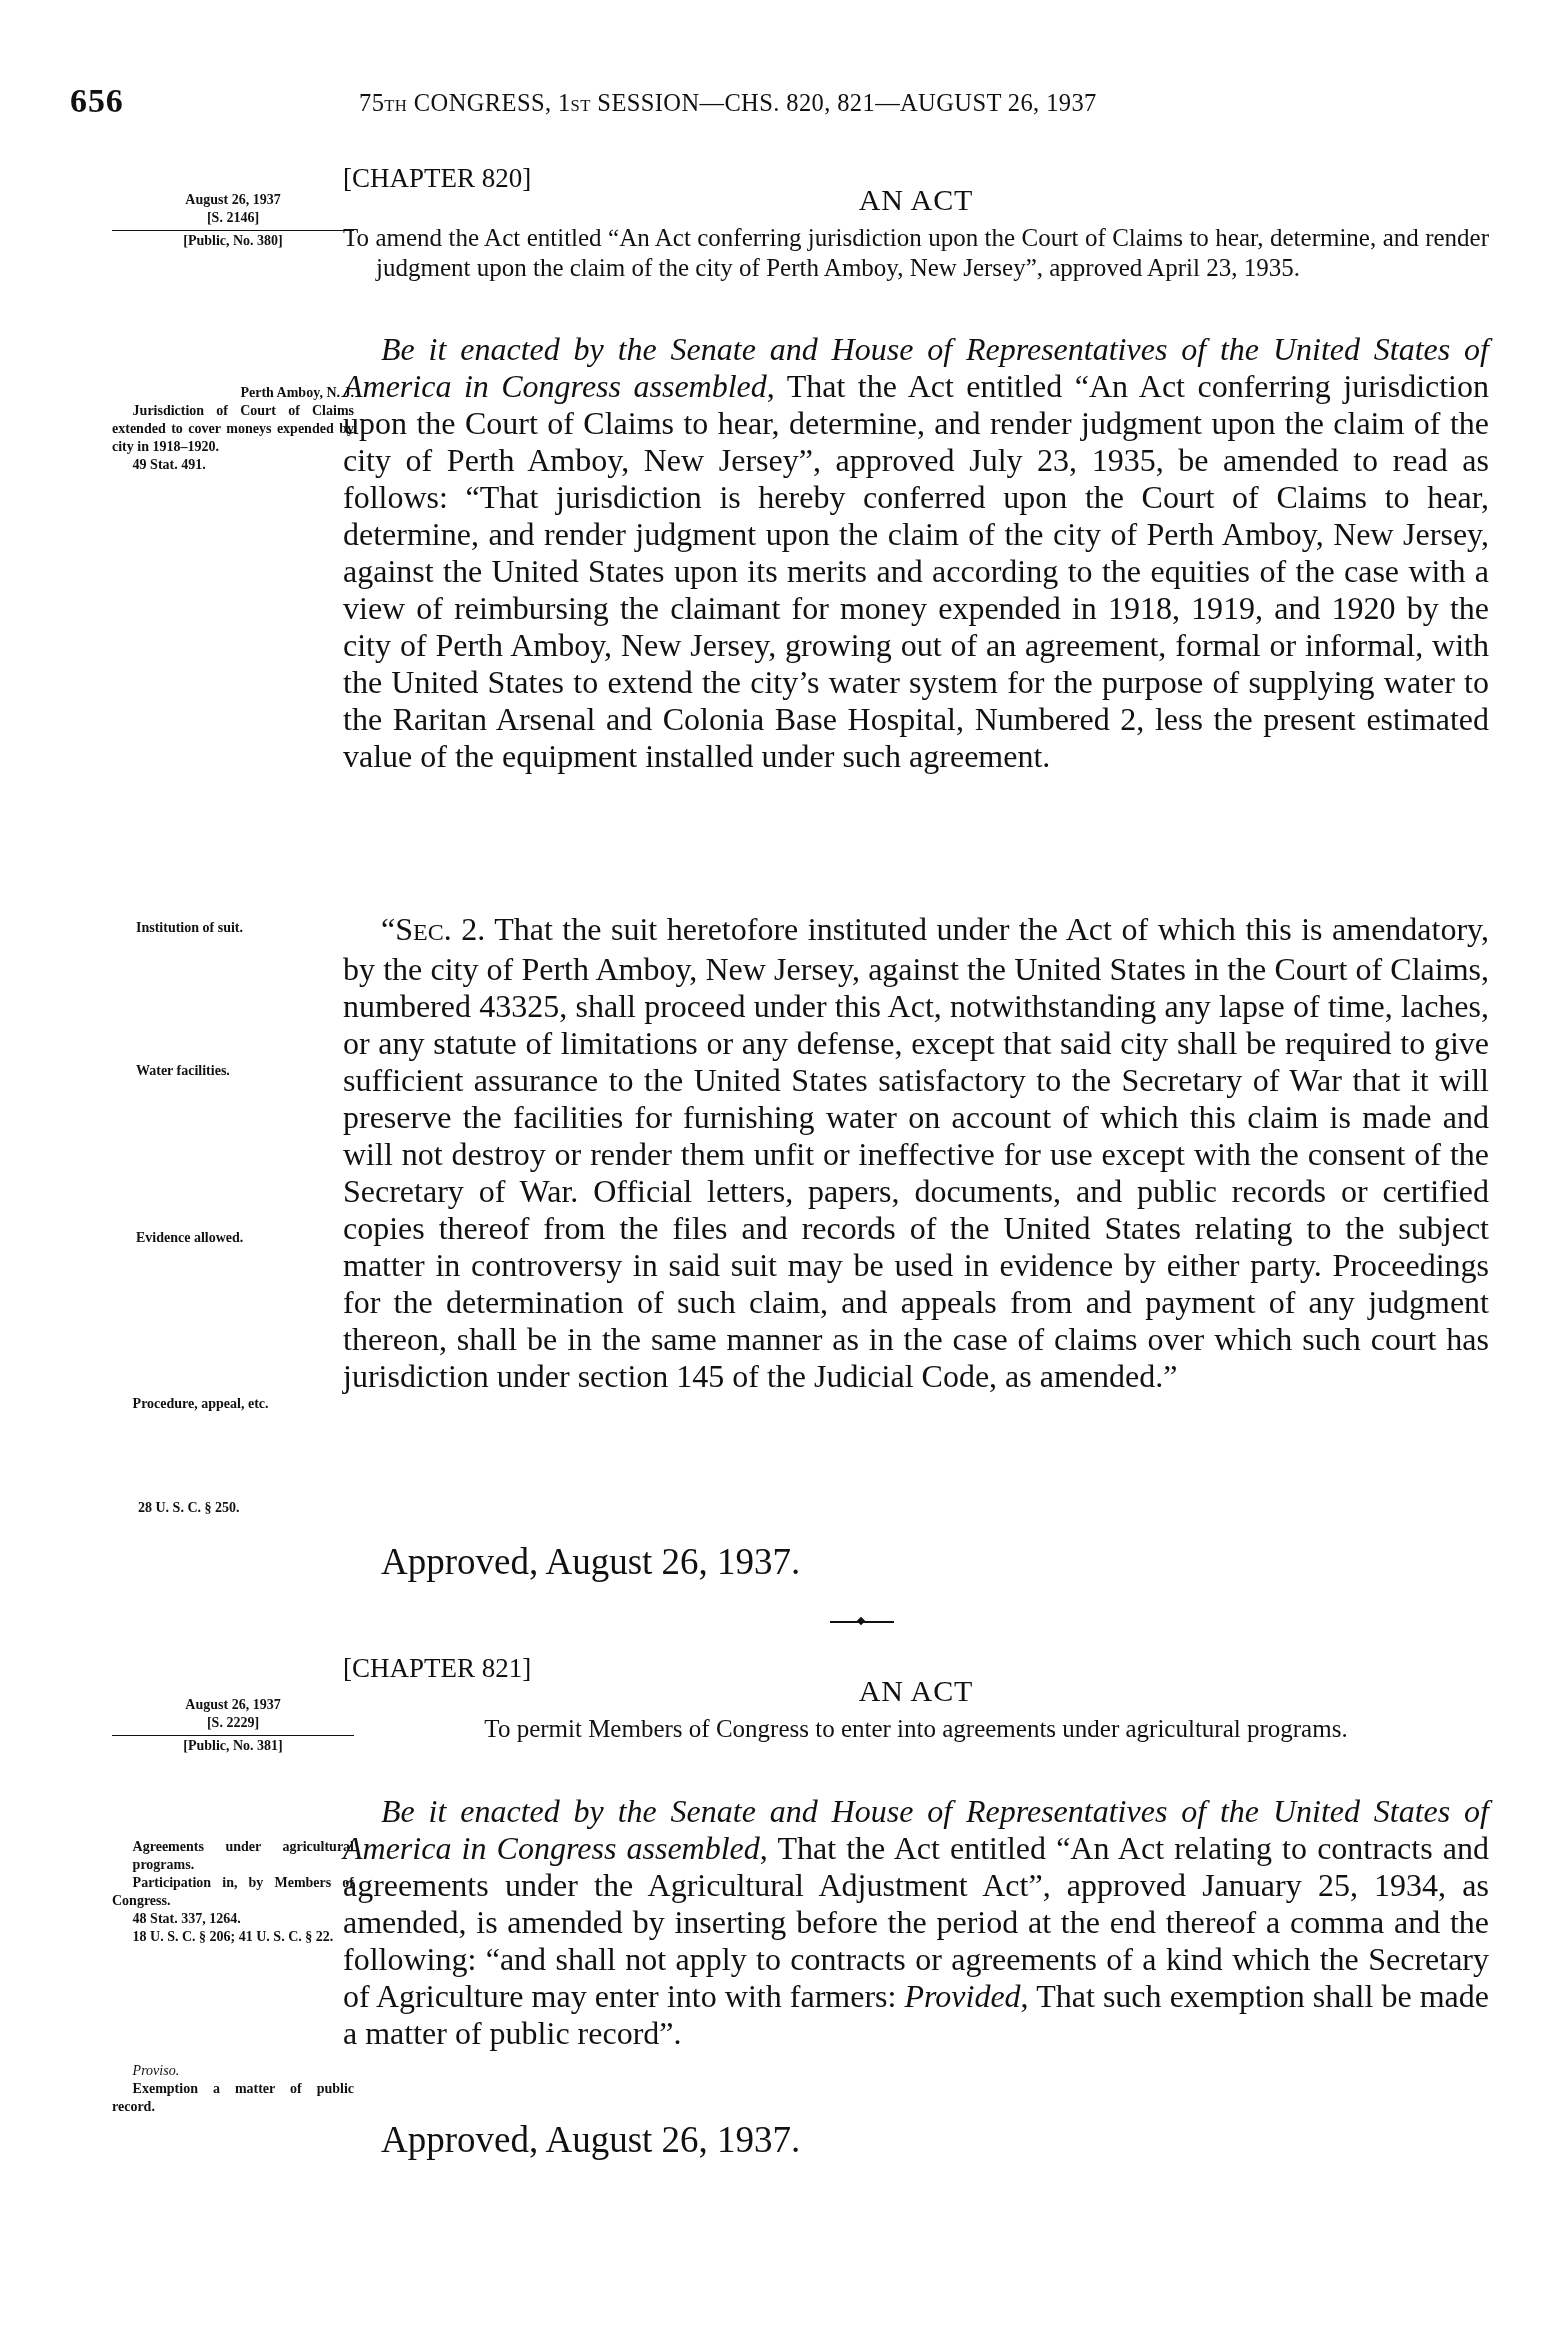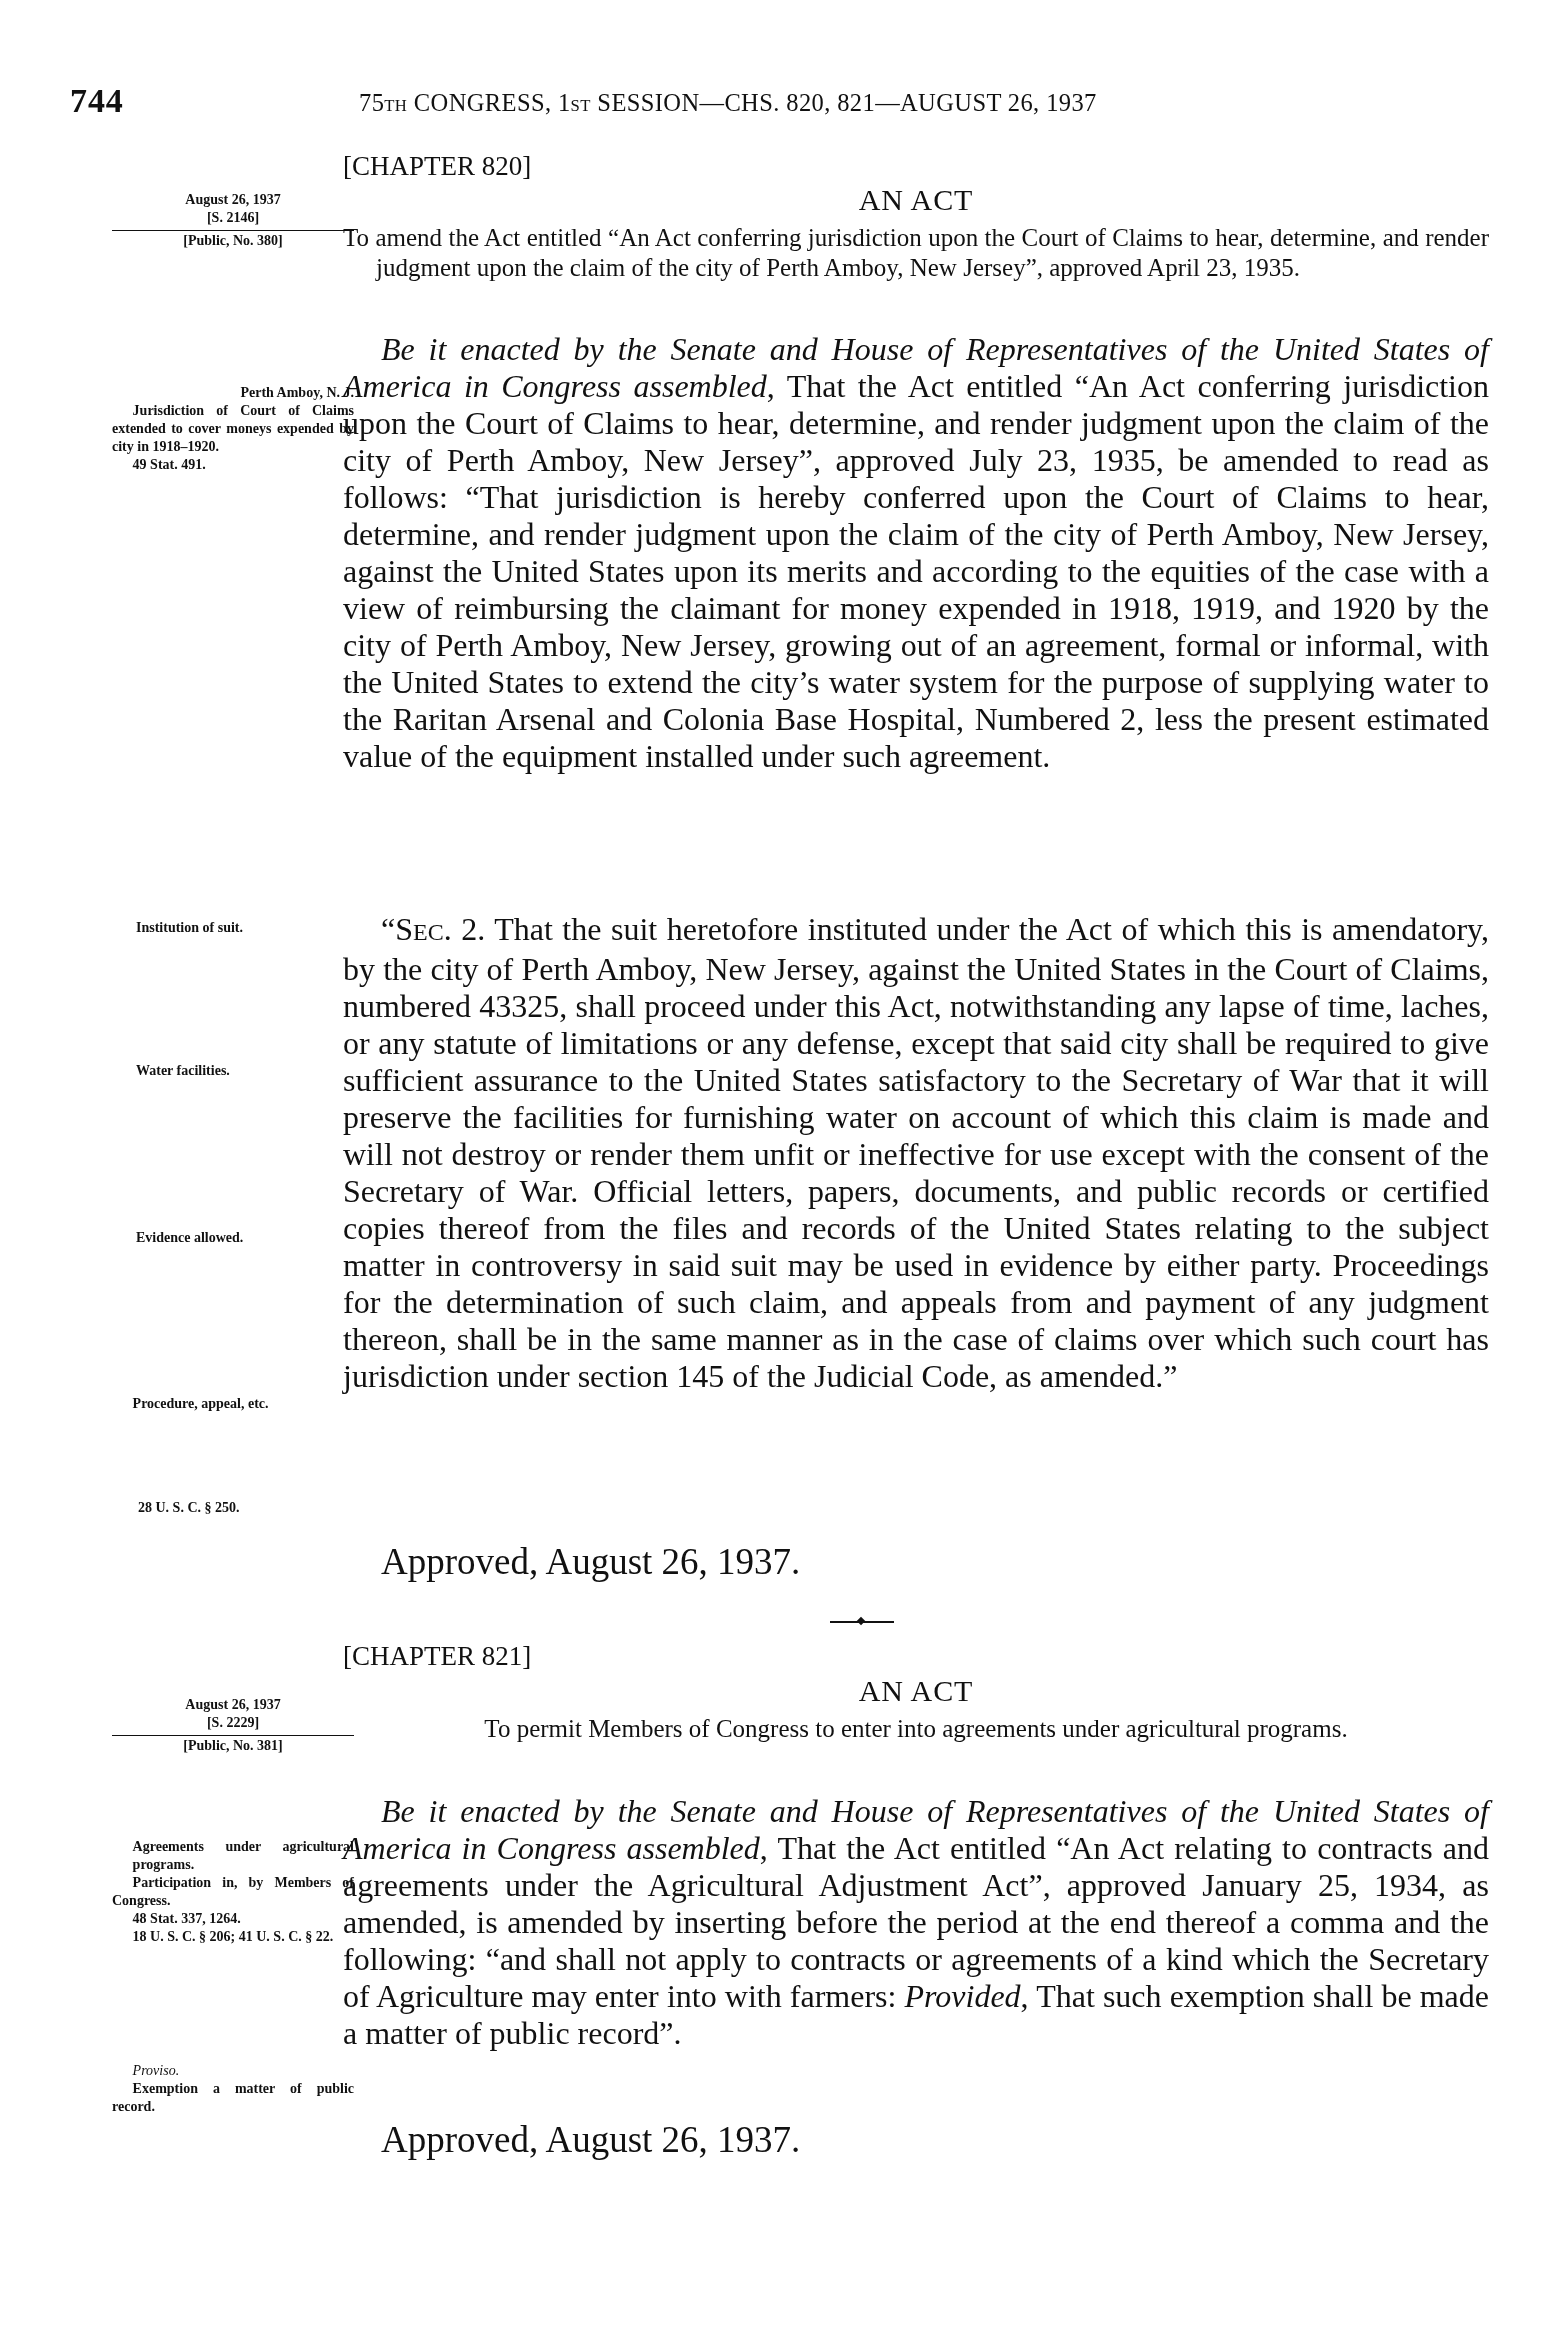--- a/index.html
+++ b/index.html
@@ -21,21 +21,21 @@
     .margin {
       position: absolute; left: 77px; width: 242px;
       font-family: "Liberation Serif", serif; font-weight: bold;
       font-size: 14px; line-height: 18px; text-align: right; margin-left: 35px;
     }
     .margin .line { display: block; }
     .mn-header { text-align: center; }
     .mn-header .rule { border-top: 1.7px solid #111; margin: 2.6px 0 1.7px 0; }
     .mn-indent { text-indent: 20.6px; text-align: justify; text-align-last: left; }
     .mn-italic { font-style: italic; }
-    .chapter-label { font-size: 27px; position: absolute; left: 343px; }
+    .chapter-label { font-size: 27px; position: absolute; left: 343px; margin-top: 12px; }
     .an-act { font-size: 30px; position: absolute; left: 343px; width: 1146px; text-align: center; letter-spacing: 0.9px; }
     .title-text {
       position: absolute; left: 343px; width: 1146px;
       font-size: 25px; line-height: 30px;
       text-indent: -33px; padding-left: 33px; box-sizing: border-box;
       text-align: justify;
     }
     .title-text.centered-last { text-align: justify; text-align-last: center; text-indent: 0; padding-left: 0; }
     .body-text {
       position: absolute; left: 343px; width: 1146px;
@@ -52,21 +52,21 @@
       border-top: 2.6px solid #111;
     }
     .separator::after {
       content: ""; position: absolute; left: 27.5px; top: -5.2px;
       width: 6px; height: 6px; background: #111; transform: rotate(45deg);
     }
   </style>
 </head>
 <body>
 
-<div class="page-number">744</div>
+<div class="page-number">656</div>
 <div class="running-head"><span>75</span><span class="sc">TH</span><span> CONGRESS, 1</span><span class="sc">ST</span><span> SESSION—CHS. 820, 821—AUGUST 26, 1937</span></div>
 
 <div class="chapter-label" style="top:151px;">[CHAPTER 820]</div>
 <div class="an-act" style="top:183px;">AN ACT</div>
 
 <div class="margin mn-header" style="top:191px; width:242px;">
   <span class="line">August 26, 1937</span>
   <span class="line">[S. 2146]</span>
   <div class="rule"></div>
   <span class="line">[Public, No. 380]</span>

